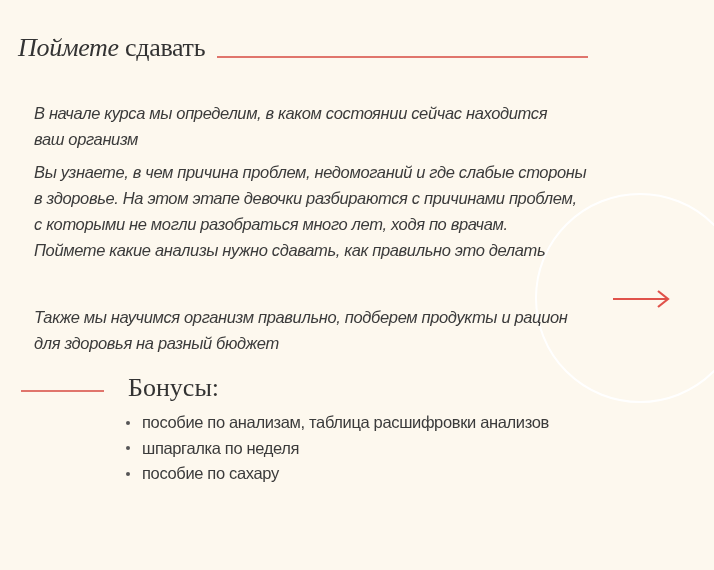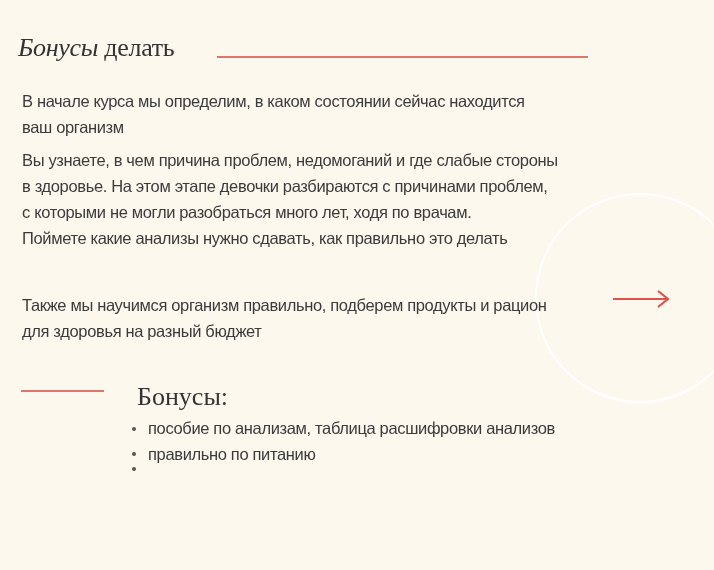--- a/index.html
+++ b/index.html
@@ -16,52 +16,53 @@
     position:absolute; left:18px; top:33px; margin:0;
     font-family:"Liberation Serif", serif; font-weight:normal;
     font-size:26px; color:#333; letter-spacing:-0.3px; line-height:30px;
   }
   .title em { font-style:italic; }
   .title-line {
     position:absolute; left:217px; top:56px; width:371px; height:1.5px;
     background:#e0756c;
   }
   .para {
-    position:absolute; left:18px; margin:4px;
+    position:absolute; left:18px; margin:16px;
     font-size:16.5px; line-height:26px; color:#3b3b3b; letter-spacing:-0.35px;
     white-space:pre-line;
+    font-style:italic;
   }
   .p1 { top:84px; }
   .p2 { top:143px; }
   .p3 { top:288px; }
   .arrow { position:absolute; left:613px; top:290px; width:58px; height:18px; }
   .bonus-line {
     position:absolute; left:21px; top:390px; width:83px; height:1.5px;
     background:#e0756c;
   }
   .bonus-title {
-    position:absolute; left:124px; top:368px; margin:13px;
+    position:absolute; left:124px; top:368px; margin:4px;
     font-family:"Liberation Serif", serif; font-weight:normal;
     font-size:26px; color:#333; line-height:32px;
   }
   .bonus-list {
-    position:absolute; left:124px; top:408px; margin:8px; padding:0; list-style:none;
+    position:absolute; left:124px; top:408px; margin:2px; padding:0; list-style:none;
   }
   .bonus-list li {
     font-size:16.5px; line-height:25.5px; color:#3b3b3b; letter-spacing:-0.35px;
     display:flex; align-items:center;
   }
   .bullet { width:4px; height:4px; border-radius:50%; background:#555; margin-right:12px; flex:none; }
 </style>
 </head>
 <body>
 
 <div class="circle"></div>
 
-<h2 class="title"><em>Бонусы</em><span> делать</span></h2>
+<h2 class="title"><em>Поймете</em><span> сдавать</span></h2>
 <div class="title-line"></div>
 
 <p class="para p1">В начале курса мы определим, в каком состоянии сейчас находится
 ваш организм</p>
 <p class="para p2">Вы узнаете, в чем причина проблем, недомоганий и где слабые стороны
 в здоровье. На этом этапе девочки разбираются с причинами проблем,
 с которыми не могли разобраться много лет, ходя по врачам.
 Поймете какие анализы нужно сдавать, как правильно это делать</p>
 <p class="para p3">Также мы научимся организм правильно, подберем продукты и рацион
 для здоровья на разный бюджет</p>
@@ -74,18 +75,19 @@
 <div class="bonus-line"></div>
 <h3 class="bonus-title">Бонусы:</h3>
 
 <ul class="bonus-list">
   <li>
       <span class="bullet"></span>
       <span>пособие по анализам, таблица расшифровки анализов</span>
     </li>
   <li>
       <span class="bullet"></span>
-      <span>правильно по питанию</span>
+      <span>шпаргалка по неделя</span>
     </li>
   <li>
       <span class="bullet"></span>
+      <span>пособие по сахару</span>
     </li>
 </ul>
 
 </body></html>

